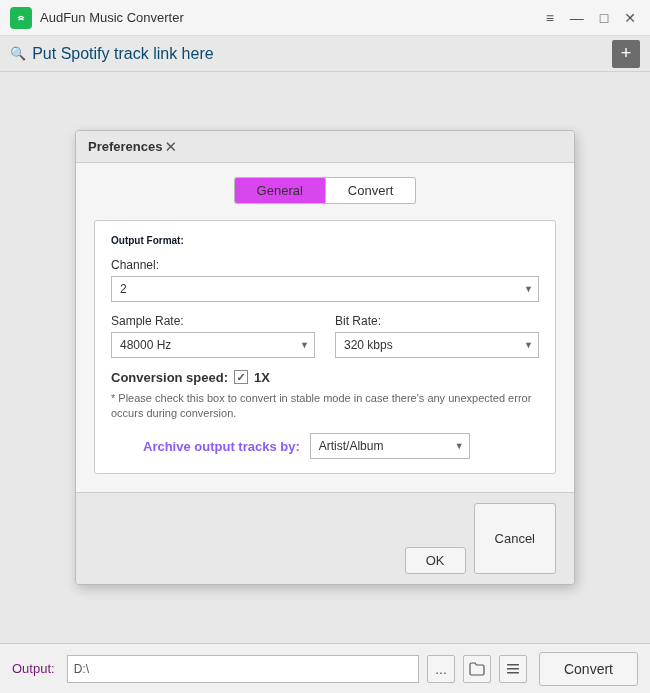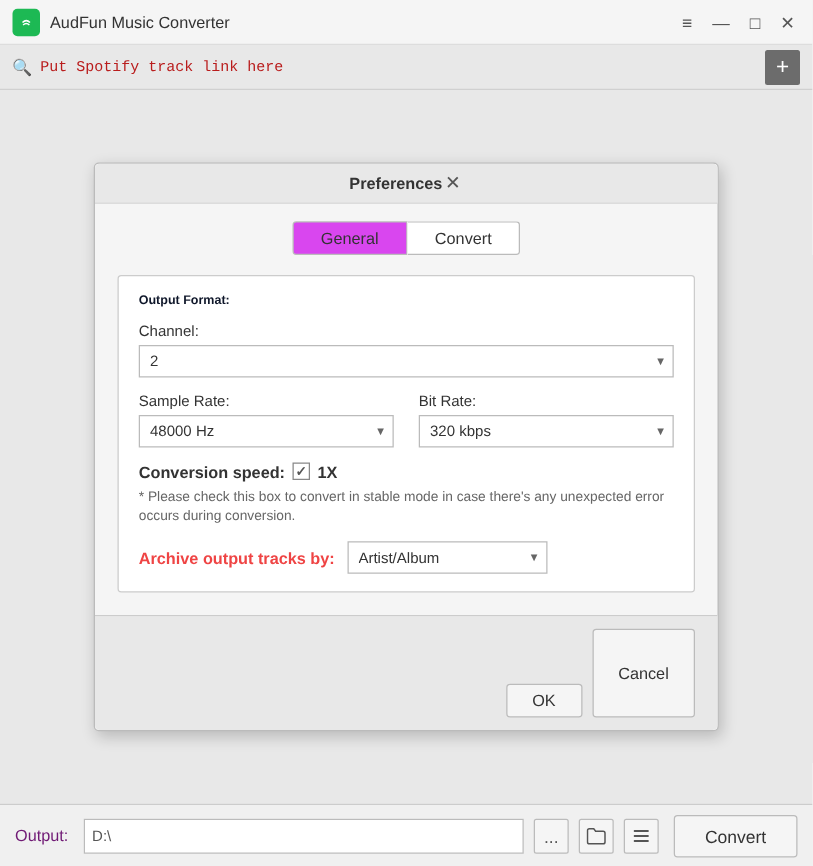--- a/index.html
+++ b/index.html
@@ -62,23 +62,22 @@
       padding: 0 10px;
       border-bottom: 1px solid #d0d0d0;
     }
     .search-icon-wrap {
       color: #888;
       margin-right: 6px;
       font-size: 13px;
     }
     .search-input-area {
       flex: 1;
-      font-size: 12px;
-      color: #b91c1c;
-      font-family: Liberation Mono, monospace;
+      font-size: 16px;
+      color: #0c4a6e;
     }
     .search-add-btn {
       width: 28px;
       height: 28px;
       background: #6c6c6c;
       color: #fff;
       border: none;
       font-size: 18px;
       cursor: pointer;
       display: flex;
@@ -110,21 +109,21 @@
       border: 1px solid #bbb;
       border-radius: 4px;
       width: 500px;
       box-shadow: 2px 4px 12px rgba(0,0,0,0.2);
     }
     .dialog-title-bar {
       background: #e8e8e8;
       padding: 8px 12px;
       display: flex;
       align-items: center;
-      justify-content: center;
+      justify-content: flex-start;
       border-bottom: 1px solid #ccc;
       border-radius: 4px 4px 0 0;
     }
     .dialog-title {
       font-size: 13px;
       font-weight: 600;
       color: #333;
     }
     .dialog-close-btn {
       background: none;
@@ -249,22 +248,23 @@
     
     .archive-row {
       display: flex;
       align-items: center;
       gap: 10px;
       margin-top: 4px;
     }
     .archive-label {
       font-weight: 700;
       font-size: 13px;
-      color: #ef4444;
+      color: #8b5cf6;
       white-space: nowrap;
+      margin-left: 32px;
     }
 
     
     .dialog-footer {
       background: #e8e8e8;
       padding: 10px 18px;
       display: flex;
       justify-content: flex-end;
       gap: 8px;
       border-top: 1px solid #ccc;

